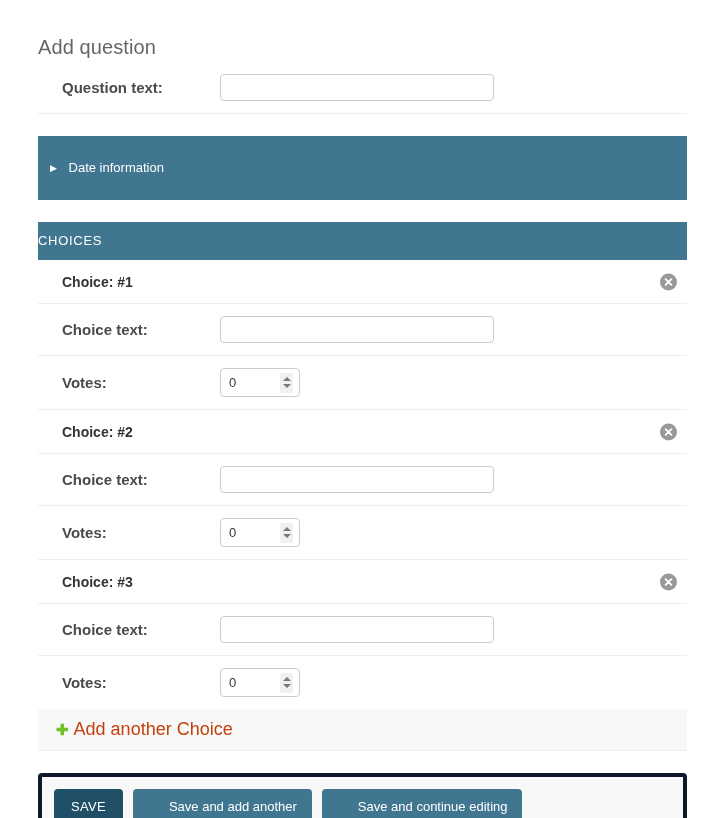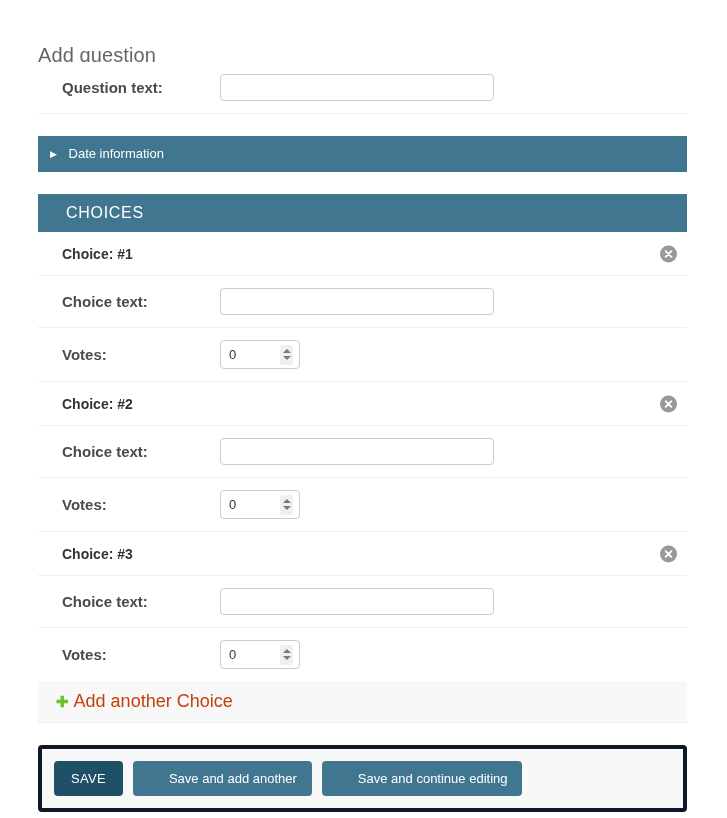--- a/index.html
+++ b/index.html
@@ -11,21 +11,21 @@
     font-size: 14px;
     color: #333333;
     overflow: hidden;
   }
 
   .page { width: 727px; height: 818px; position: relative; }
 
   
   .page-title {
     position: absolute;
-    left: 38px; top: 30px;
+    left: 38px; top: 22px;
     font-size: 20px;
     font-weight: 400;
     color: #666666;
     letter-spacing: 0.1px;
     line-height: 24px;
   }
 
   
   .content {
     position: absolute;
@@ -34,28 +34,28 @@
   }
 
   
   .module { width: 649px; background: #ffffff; }
 
   .module-header {
     background: #417690;
     color: #ffffff;
     font-size: 13px;
     font-weight: 400;
-    padding: 10px 12px;
+    padding: 24px 12px;
     line-height: 16px;
   }
   .module-header.caps {
     text-transform: uppercase;
     letter-spacing: 0.7px;
-    font-size: 16px;
-    padding: 11px 28px;
+    font-size: 13px;
+    padding: 11px 0;
   }
 
   .collapse-toggle {
     display: inline-block;
     color: #ffffff;
     font-size: 9px;
     margin-right: 8px;
     vertical-align: 1px;
     line-height: 16px;
   }

